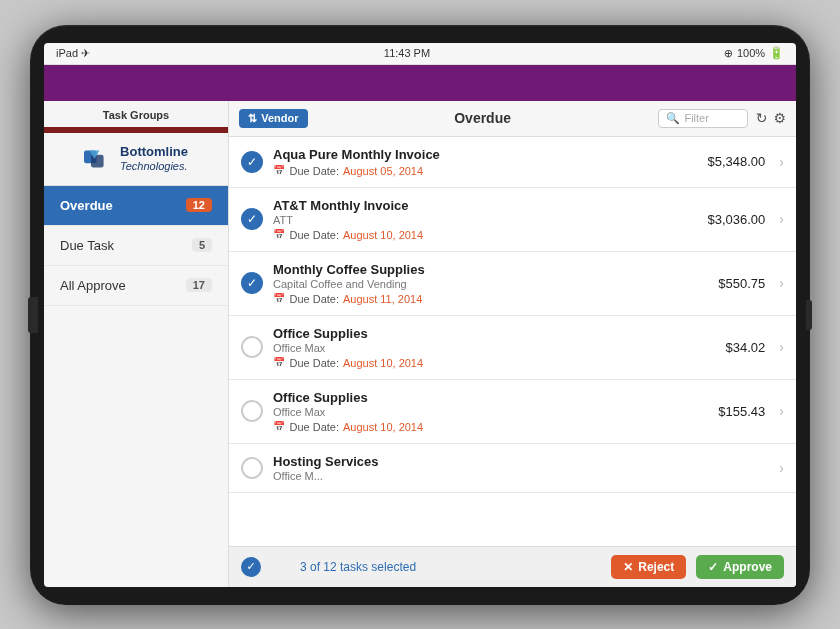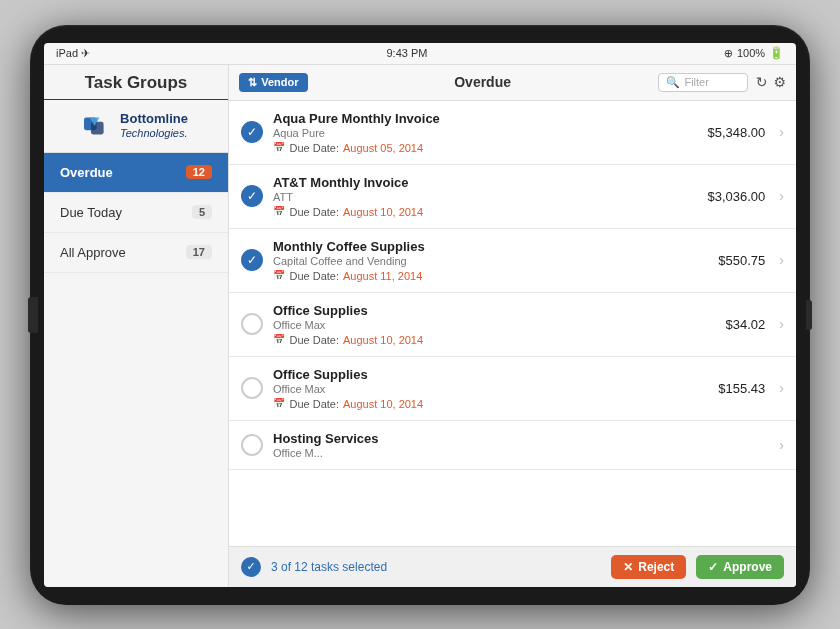--- a/index.html
+++ b/index.html
@@ -24,20 +24,21 @@
       display: flex;
       flex-direction: column;
     }
     .tablet-screen {
       flex: 1;
       background: #701a75;
       border-radius: 4px;
       overflow: hidden;
       display: flex;
       flex-direction: column;
+      gap: 36px;
     }
     
     .status-bar {
       background: #f7f7f7;
       height: 22px;
       display: flex;
       align-items: center;
       justify-content: space-between;
       padding: 0 12px;
       font-size: 11px;
@@ -59,22 +60,22 @@
       width: 185px;
       background: #f5f5f5;
       border-right: 1px solid #ddd;
       display: flex;
       flex-direction: column;
       flex-shrink: 0;
     }
     .sidebar-header {
       text-align: center;
       padding: 8px 0 6px;
-      border-bottom: 1px solid #7f1d1d;
-      font-size: 17px;
+      border-bottom: 6px solid #7f1d1d;
+      font-size: 11px;
       font-weight: 600;
       color: #333;
     }
     .logo-area {
       display: flex;
       align-items: center;
       justify-content: center;
       padding: 12px 0;
       border-bottom: 1px solid #ddd;
     }
@@ -275,20 +276,21 @@
     }
     .tasks-selected-icon::after {
       content: '✓';
       color: #fff;
       font-size: 11px;
     }
     .tasks-selected-text {
       font-size: 12px;
       color: #2e6db4;
       flex: 1;
+      margin-left: 29px;
     }
     .action-btn {
       display: flex;
       align-items: center;
       gap: 5px;
       border-radius: 5px;
       padding: 5px 12px;
       font-size: 12px;
       font-weight: 600;
       cursor: pointer;
@@ -327,21 +329,21 @@
 <div class="tablet-outer">
   <div class="home-button"></div>
   <div class="side-button-right"></div>
 
   <div class="tablet-screen">
 
     <div class="status-bar">
       <div class="status-left">
         <span>iPad ✈</span>
       </div>
-      <div class="status-center">9:43 PM</div>
+      <div class="status-center">11:43 PM</div>
       <div class="status-right">
         <span>⊕</span>
         <span>100%</span>
         <span style="font-size:12px">🔋</span>
       </div>
     </div>
 
     <div class="main-content">
 
       <div class="sidebar">
@@ -358,21 +360,21 @@
             <span class="logo-text-italic">Technologies.</span>
           </div>
         </div>
 
         <div class="nav-items">
           <div class="nav-item active">
             <span class="nav-item-label">Overdue</span>
             <span class="nav-badge">12</span>
           </div>
           <div class="nav-item">
-            <span class="nav-item-label">Due Today</span>
+            <span class="nav-item-label">Due Task</span>
             <span class="nav-badge">5</span>
           </div>
           <div class="nav-item">
             <span class="nav-item-label">All Approve</span>
             <span class="nav-badge">17</span>
           </div>
         </div>
       </div>
 
       <div class="right-panel">
@@ -392,21 +394,20 @@
             <span style="font-size:14px;color:#555;cursor:pointer">⚙</span>
           </div>
         </div>
 
         <div class="invoice-list">
 
           <div class="invoice-item">
             <div class="checkbox-circle checked"></div>
             <div class="invoice-details">
               <div class="invoice-title">Aqua Pure Monthly Invoice</div>
-              <div class="invoice-vendor">Aqua Pure</div>
               <div class="invoice-due">
                 <span class="calendar-icon">📅</span>
                 Due Date: <span class="due-date-orange">August 05, 2014</span>
               </div>
             </div>
             <div class="invoice-amount">$5,348.00</div>
             <span class="chevron-right">›</span>
           </div>
 
           <div class="invoice-item">

